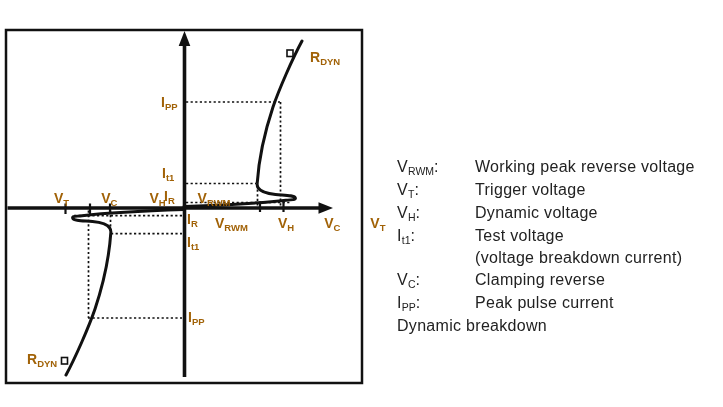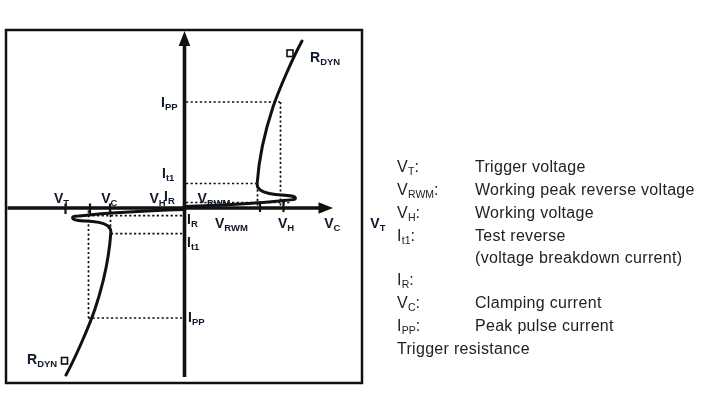--- a/index.html
+++ b/index.html
@@ -3,21 +3,21 @@
 <meta charset="utf-8">
 <style>
   html,body{margin:0;padding:0;background:#fff;}
   .stage{
     position:relative;width:723px;height:407px;background:#ffffff;overflow:hidden;
     font-family:"Liberation Sans",sans-serif;color:#222;
   }
   .plot-svg{position:absolute;left:0;top:0;}
   .dlabel{
     position:absolute;font-weight:bold;font-size:14px;line-height:1.05;
-    white-space:nowrap;color:#0f172a;
+    white-space:nowrap;color:#a16207;
   }
   .dlabel sub{
     font-size:9.5px;font-weight:bold;position:relative;top:2.5px;vertical-align:baseline;
   }
   .axis-row{display:flex;gap:28px;}
   .axis-row .al{margin-right:4px;}
   .axis-row .al:last-child{margin-right:0;}
   .legend{
     position:absolute;left:397px;top:156px;font-size:16px;letter-spacing:0.3px;color:#222;
   }
@@ -129,66 +129,65 @@
   <div class="dlabel axis-row" style="left:215px;top:216px">
     <span class="al" style="margin-right:2px"><span>V</span><sub>RWM</sub></span>
     <span class="al" style="margin-right:2px"><span>V</span><sub>H</sub></span>
     <span class="al" style="margin-right:2px"><span>V</span><sub>C</sub></span>
     <span class="al"><span>V</span><sub>T</sub></span>
   </div>
 
   <div class="legend">
 
     <div class="lrow">
+      <div class="lsym"><span>V</span><sub>RWM</sub><span>:</span></div>
+      <div class="ldesc">
+          <div>Working peak reverse voltage</div>
+        </div>
+    </div>
+
+    <div class="lrow">
       <div class="lsym"><span>V</span><sub>T</sub><span>:</span></div>
       <div class="ldesc">
           <div>Trigger voltage</div>
         </div>
     </div>
 
     <div class="lrow">
-      <div class="lsym"><span>V</span><sub>RWM</sub><span>:</span></div>
-      <div class="ldesc">
-          <div>Working peak reverse voltage</div>
-        </div>
-    </div>
-
-    <div class="lrow">
       <div class="lsym"><span>V</span><sub>H</sub><span>:</span></div>
       <div class="ldesc">
-        <div>Working voltage</div>
+        <div>Dynamic voltage</div>
       </div>
     </div>
 
     <div class="lrow">
       <div class="lsym"><span>I</span><sub>t1</sub><span>:</span></div>
       <div class="ldesc">
-        <div>Test reverse</div>
+        <div>Test voltage</div>
         <div>(voltage breakdown current)</div>
       </div>
     </div>
 
     <div class="lrow">
-      <div class="lsym"><span>I</span><sub>R</sub><span>:</span></div>
     </div>
 
     <div class="lrow">
       <div class="lsym"><span>V</span><sub>C</sub><span>:</span></div>
       <div class="ldesc">
-          <div>Clamping current</div>
+          <div>Clamping reverse</div>
         </div>
     </div>
 
     <div class="lrow">
       <div class="lsym"><span>I</span><sub>PP</sub><span>:</span></div>
       <div class="ldesc">
           <div>Peak pulse current</div>
         </div>
     </div>
 
     <div class="lrow">
       <div class="ldesc">
-          <div>Trigger resistance</div>
+          <div>Dynamic breakdown</div>
         </div>
     </div>
 
   </div>
 </div>
 
 </body></html>

